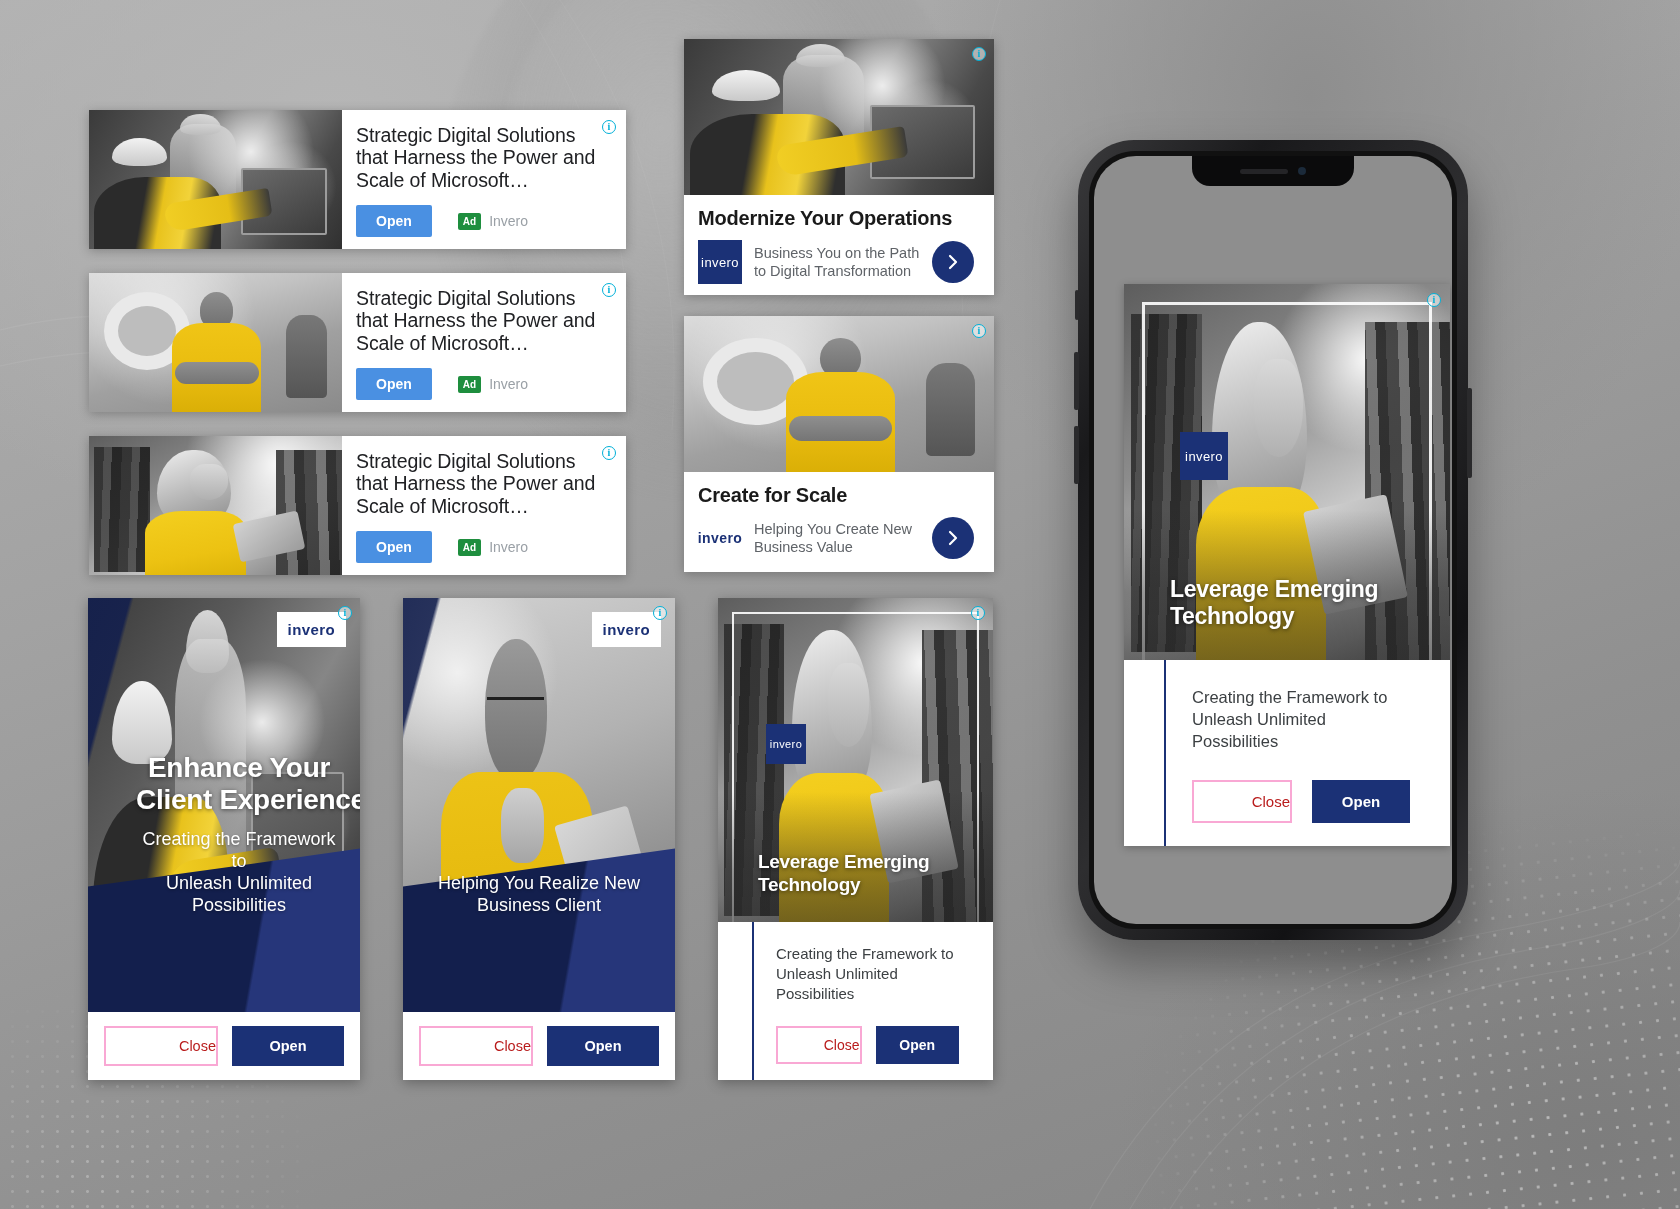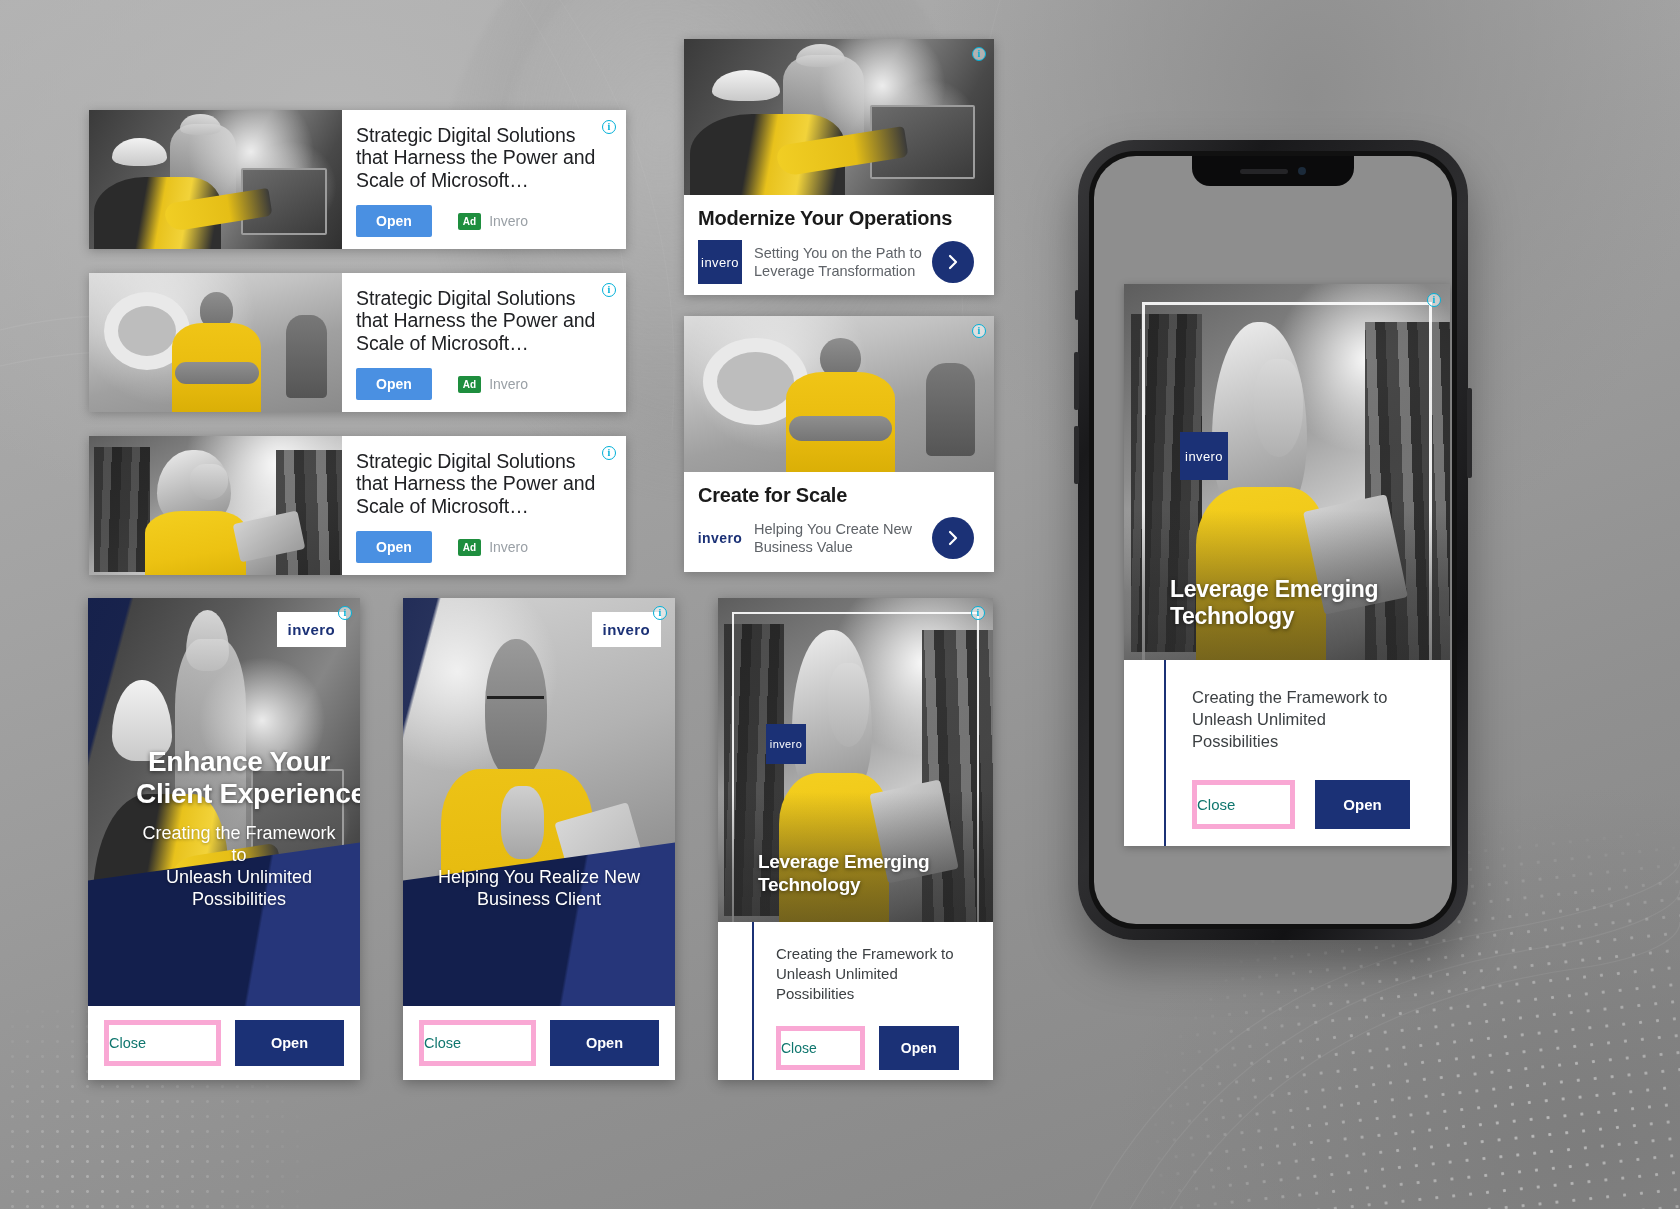--- a/index.html
+++ b/index.html
@@ -217,22 +217,22 @@
     text-shadow:0 1px 3px rgba(0,0,0,.35);
   }
   .hero-logo{
     position:absolute; right:14px; top:14px; background:#fff;
     padding:9px 11px; display:flex; align-items:center; justify-content:center;
   }
   .inter-footer{
     flex:0 0 auto; background:#fff; display:flex; gap:14px; padding:14px 16px;
   }
   .btn-close{
-    flex:1; border:5px solid #f9a8d4; background:#fff; color:#0f766e;
-    font-size:14.5px; padding:10px 0; text-align:left; cursor:pointer;
+    flex:1; border:2px solid #f9a8d4; background:#fff; color:#b91c1c;
+    font-size:14.5px; padding:10px 0; text-align:right; cursor:pointer;
     font-family:"Liberation Sans", sans-serif;
   }
   .btn-open-d{
     flex:1; border:1px solid #1b3176; background:#1b3176; color:#fff; font-weight:bold;
     font-size:14.5px; padding:10px 0; text-align:center; cursor:pointer;
     font-family:"Liberation Sans", sans-serif;
   }
 
   
   .frame-line{
@@ -369,21 +369,21 @@
       <div class="arm"></div>
     <div class="info-i on-photo" style="right:8px; top:8px;">i</div>
   </div>
   <div class="ca-body">
     <div class="ca-title">Modernize Your Operations</div>
     <div class="ca-row">
       <div class="logo-tile">
         <span class="logo-word">invero</span>
         <span class="drop" style="position:absolute; margin-left:30px; margin-top:-8px;"></span>
       </div>
-      <div class="ca-sub">Setting You on the Path to Leverage Transformation</div>
+      <div class="ca-sub">Business You on the Path to Digital Transformation</div>
       <div class="arrow-btn">
         <svg width="16" height="16" viewBox="0 0 16 16">
           <polyline points="5,2 11,8 5,14" fill="none" stroke="#fff" stroke-width="2.2" stroke-linecap="round" stroke-linejoin="round"></polyline>
         </svg>
       </div>
     </div>
   </div>
 </div>
 
 <div class="cardad" style="left:684px; top:316px; width:310px; height:256px;">

